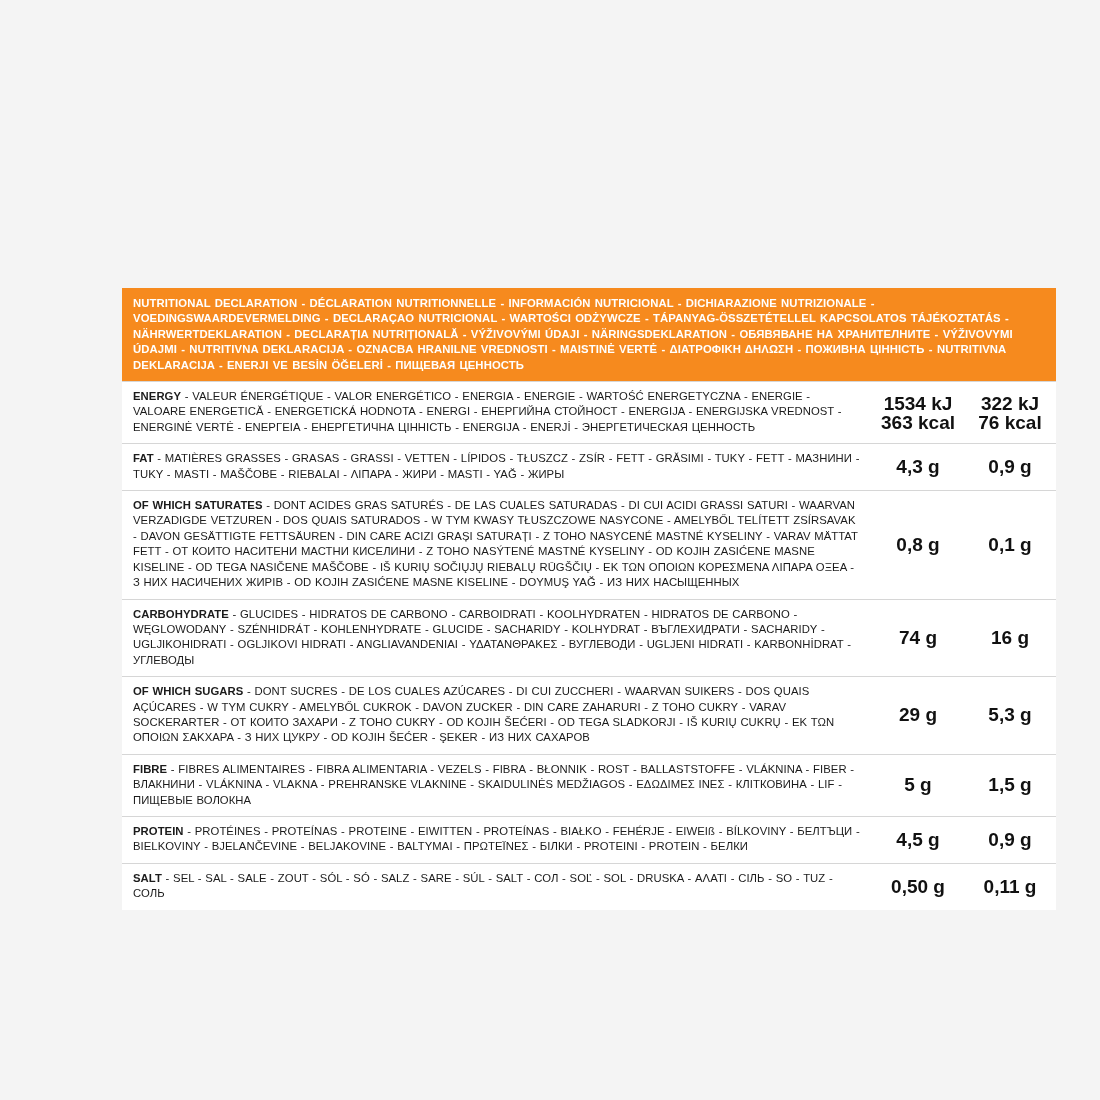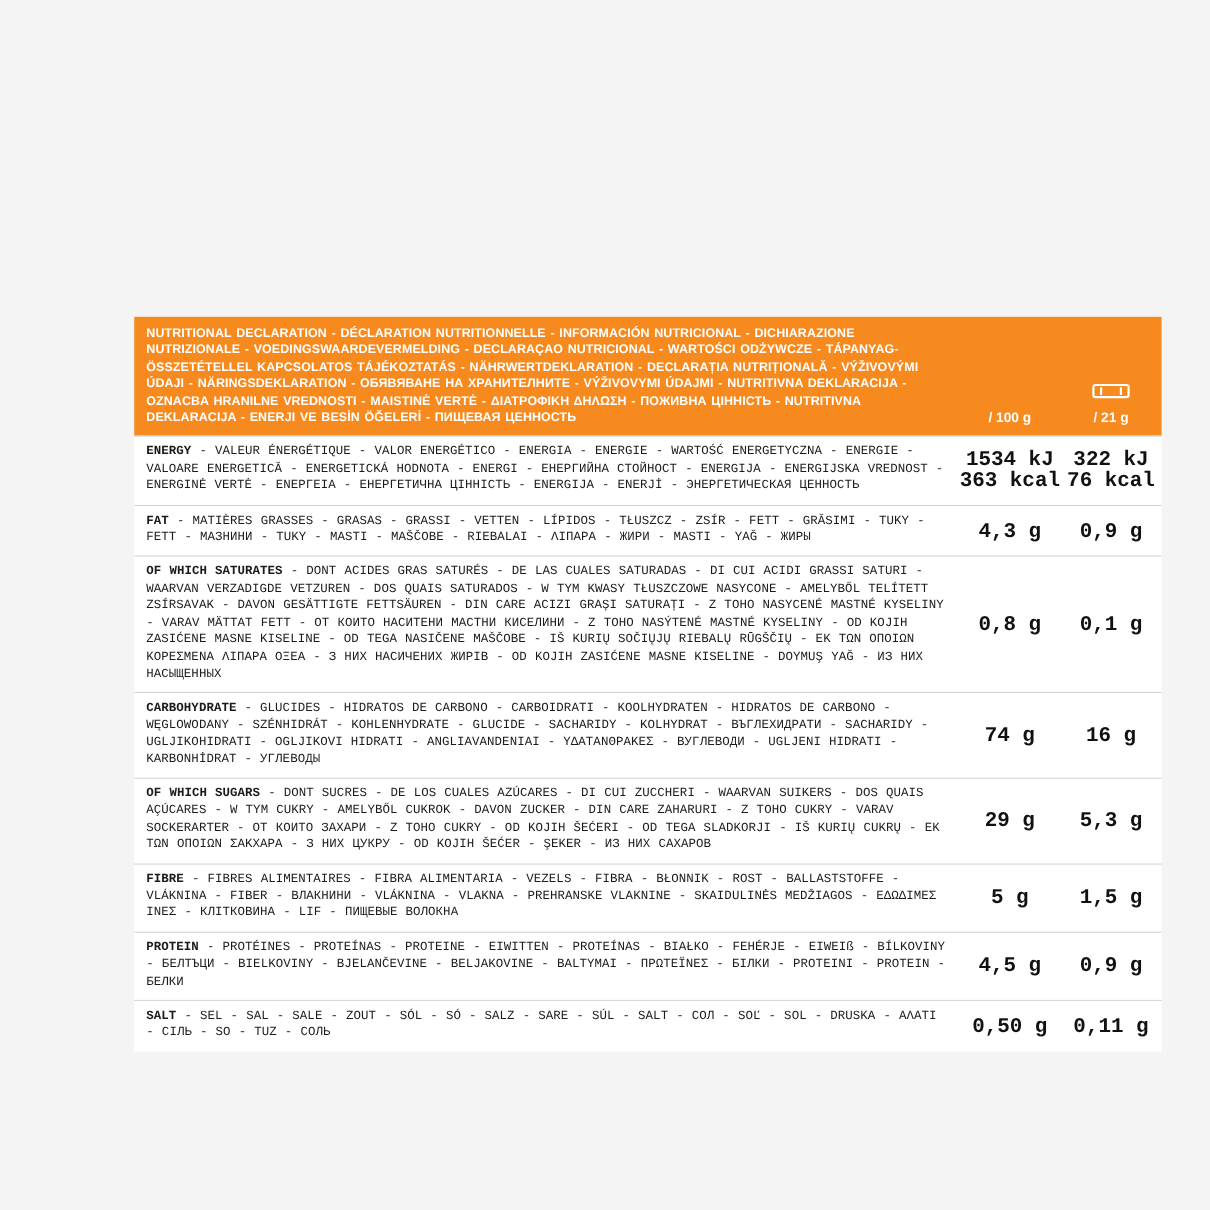--- a/index.html
+++ b/index.html
@@ -79,21 +79,20 @@
   }
   .bar-icon::before { left: 5px; }
   .bar-icon::after  { right: 5px; }
   .icon-spacer { height: 13px; margin-bottom: 11px; }
 
   
   .row {
     display: flex;
     border-top: 1px solid #d6d6d6;
     align-items: stretch;
-    font-family: Liberation Mono, monospace;
   }
   .row:first-of-type { border-top: none; }
   .row .labels {
     flex: 1 1 auto;
     padding: 7px 10px 8px 11px;
     font-size: 11.3px;
     line-height: 15.4px;
     color: #1b1b1b;
     letter-spacing: 0.05px;
     word-spacing: 0.5px;
@@ -118,30 +117,20 @@
   .row.energy .val { line-height: 19px; }
 </style>
 </head>
 <body>
 
 <div class="page">
   <div class="table">
 
     <div class="header">
       <div class="header-langs">NUTRITIONAL DECLARATION - DÉCLARATION NUTRITIONNELLE - INFORMACIÓN NUTRICIONAL - DICHIARAZIONE NUTRIZIONALE - VOEDINGSWAARDEVERMELDING - DECLARAÇAO NUTRICIONAL - WARTOŚCI ODŻYWCZE - TÁPANYAG-ÖSSZETÉTELLEL KAPCSOLATOS TÁJÉKOZTATÁS - NÄHRWERTDEKLARATION - DECLARAȚIA NUTRIȚIONALĂ - VÝŽIVOVÝMI ÚDAJI - NÄRINGSDEKLARATION - ОБЯВЯВАНЕ НА ХРАНИТЕЛНИТЕ - VÝŽIVOVYMI ÚDAJMI - NUTRITIVNA DEKLARACIJA - OZNACBA HRANILNE VREDNOSTI - MAISTINĖ VERTĖ - ΔΙΑΤΡΟΦΙΚΗ ΔΗΛΩΣΗ - ПОЖИВНА ЦІННІСТЬ - NUTRITIVNA DEKLARACIJA - ENERJI VE BESİN ÖĞELERİ - ПИЩЕВАЯ ЦЕННОСТЬ</div>
-      <div class="header-cols">
-        <div class="header-col">
-          <div class="icon-spacer"></div>
-          <span>/ 100 g</span>
-        </div>
-        <div class="header-col">
-          <div class="bar-icon"></div>
-          <span>/ 21 g</span>
-        </div>
-      </div>
     </div>
 
     <div class="row energy">
       <div class="labels"><b>ENERGY</b><span> - VALEUR ÉNERGÉTIQUE - VALOR ENERGÉTICO - ENERGIA - ENERGIE - WARTOŚĆ ENERGETYCZNA - ENERGIE - VALOARE ENERGETICĂ - ENERGETICKÁ HODNOTA - ENERGI - ЕНЕРГИЙНА СТОЙНОСТ - ENERGIJA - ENERGIJSKA VREDNOST - ENERGINĖ VERTĖ - ΕΝΕΡΓΕΙΑ - ЕНЕРГЕТИЧНА ЦІННІСТЬ - ENERGIJA - ENERJİ - ЭНЕРГЕТИЧЕСКАЯ ЦЕННОСТЬ</span></div>
       <div class="val">1534 kJ
 363 kcal</div>
       <div class="val">322 kJ
 76 kcal</div>
     </div>
 

